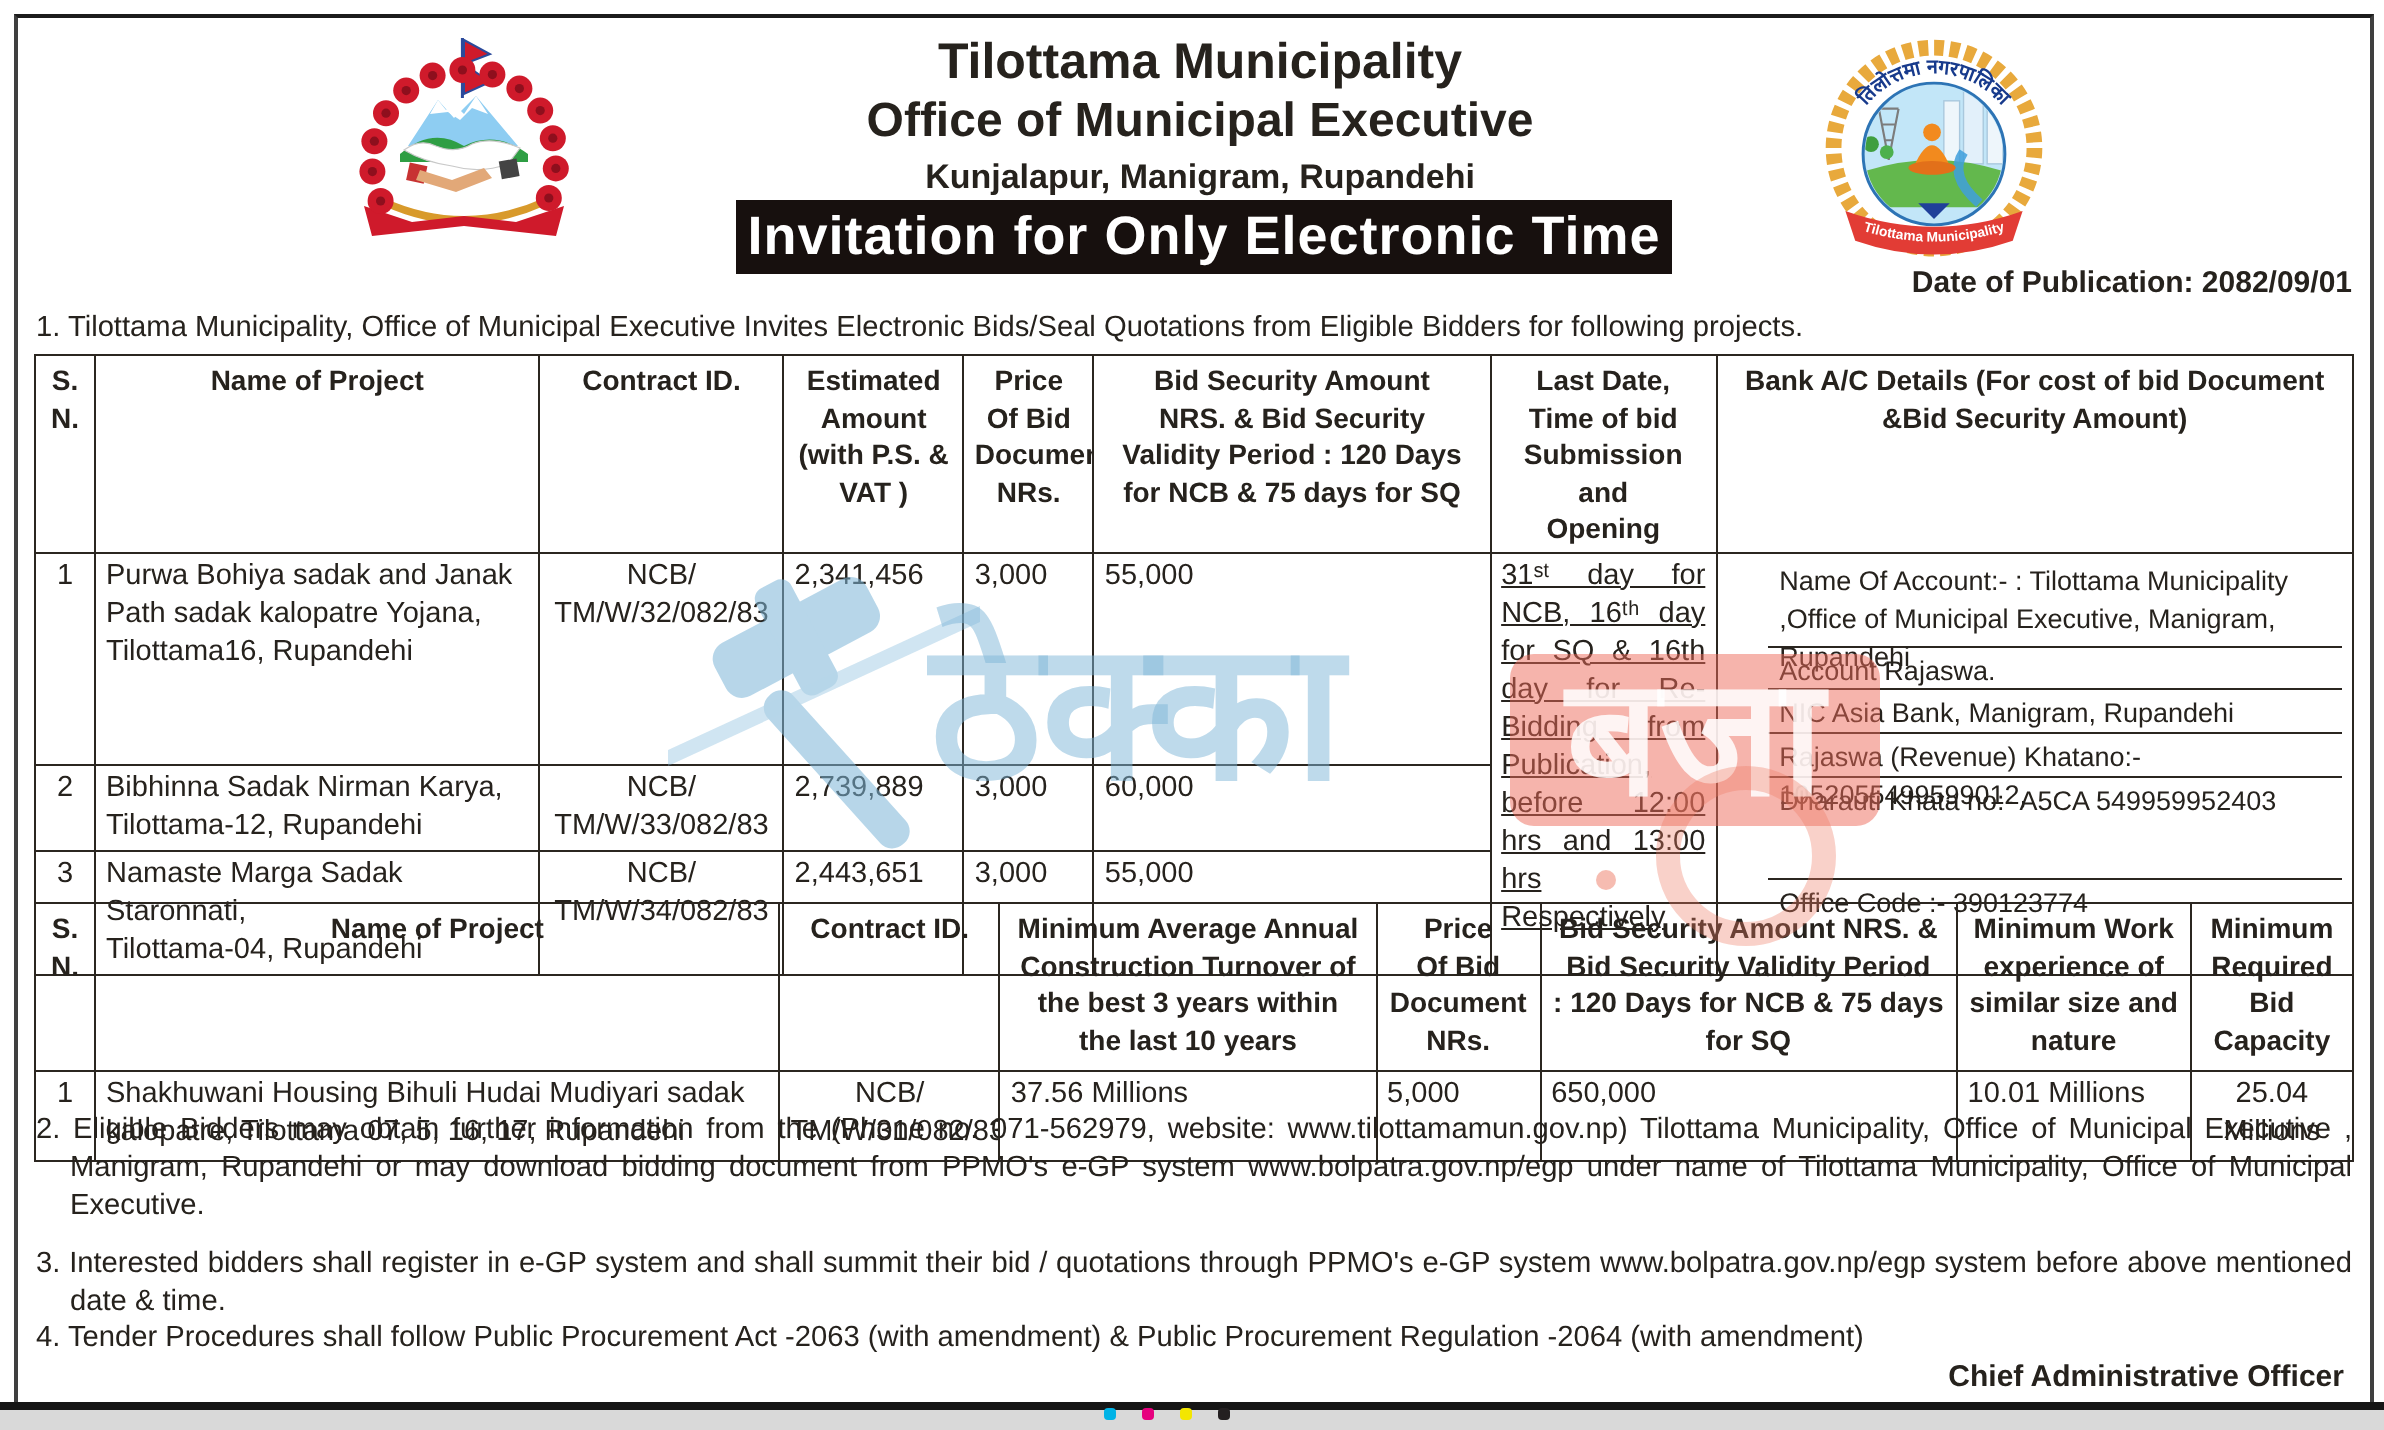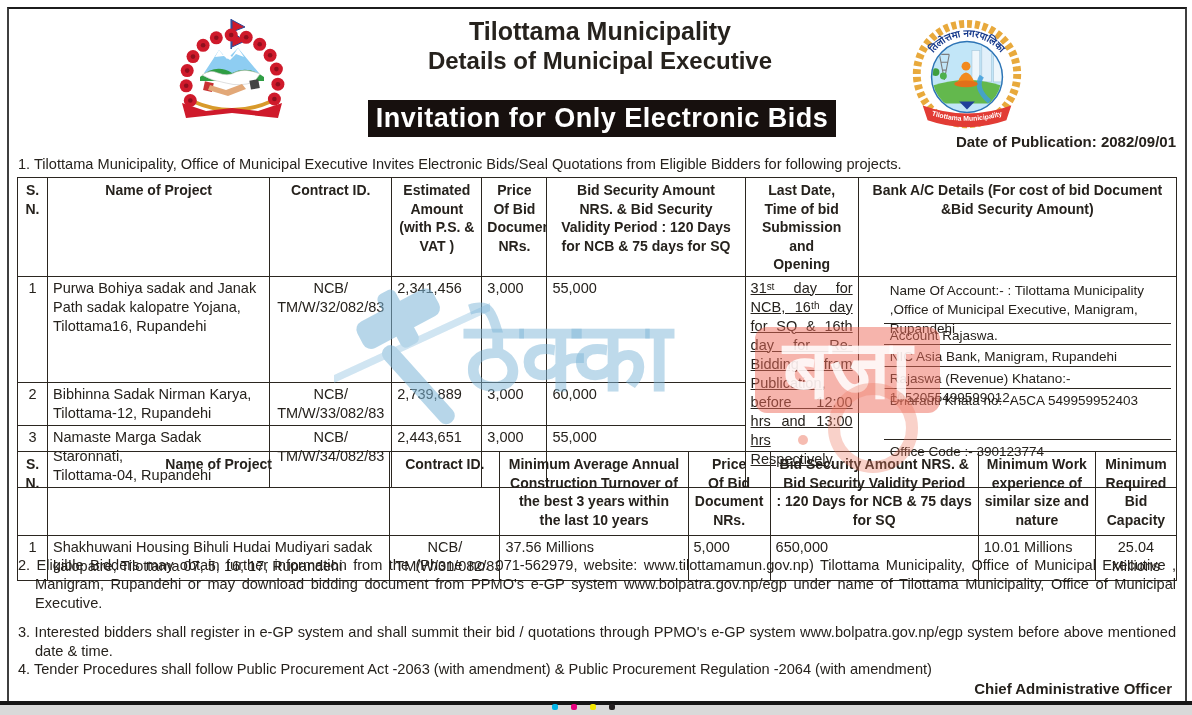--- a/index.html
+++ b/index.html
@@ -95,22 +95,23 @@
         <circle cx="84.2" cy="18.3" r="2.3"></circle>
         <circle cx="97.7" cy="25.3" r="2.3"></circle>
       <circle cx="108.1" cy="36.3" r="2.3"></circle>
         <circle cx="114.4" cy="50.1" r="2.3"></circle>
         <circle cx="115.9" cy="65.2" r="2.3"></circle>
       <circle cx="112.4" cy="80" r="2.3"></circle>
     </g>
   </svg>
 
   <div class="title-line t1">Tilottama Municipality</div>
-  <div class="title-line t2">Details of Municipal Executive</div>
-  <div class="banner">Invitation for Only Electronic Bids</div>
+  <div class="title-line t2">Office of Municipal Executive</div>
+  <div class="title-line t3">Kunjalapur, Manigram, Rupandehi</div>
+  <div class="banner">Invitation for Only Electronic Time</div>
 
   <svg class="logo" style="left:903px;top:12px;" width="128" height="130" viewBox="0 0 130 126" xmlns="http://www.w3.org/2000/svg" xmlns:xlink="http://www.w3.org/1999/xlink">
     <defs>
       <path id="arcT" d="M21,66 A44,44 0 0 1 109,66"></path>
       <path id="rib" d="M26,101 Q65,114 104,101"></path>
       <clipPath id="inc">
           <circle cx="65" cy="63" r="35"></circle>
         </clipPath>
     </defs>
     <circle cx="65" cy="60" r="51" fill="#ffffff" stroke="#e8a93c" stroke-width="8" stroke-dasharray="5 3"></circle>

